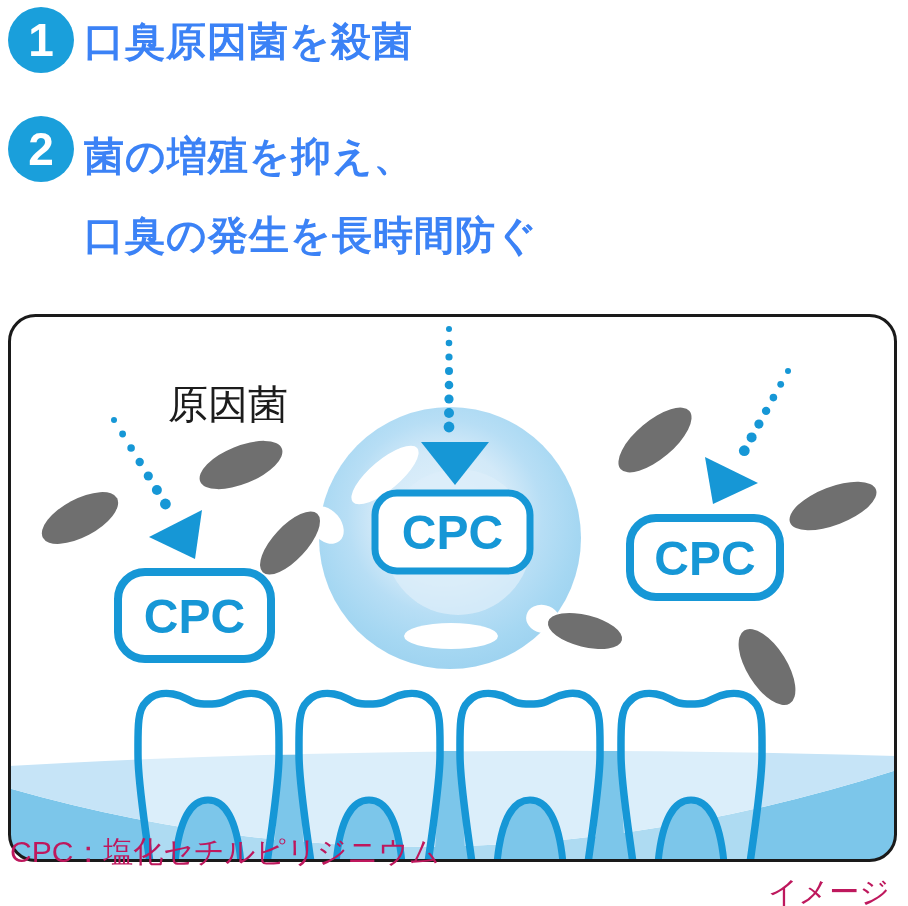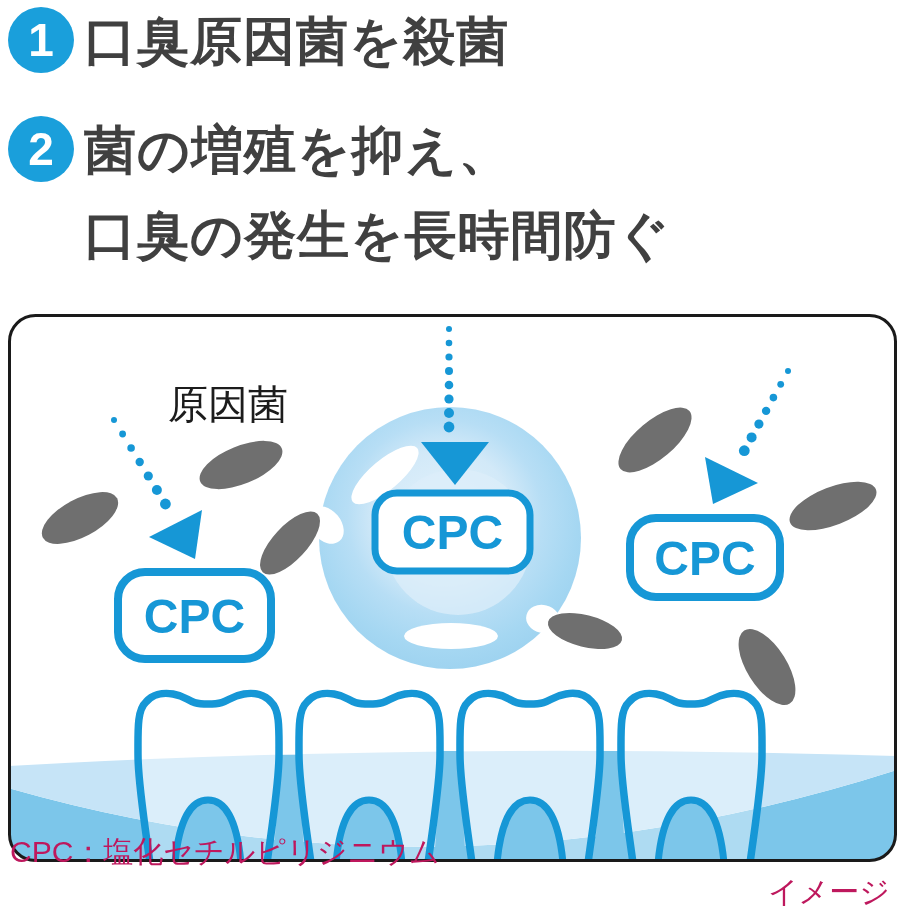--- a/index.html
+++ b/index.html
@@ -7,25 +7,25 @@
     width:908px;height:906px;position:relative;background:#ffffff;
     font-family:"Liberation Sans","DejaVu Sans",sans-serif;
     overflow:hidden;color:#111;
   }
   .num-badge{
     position:absolute;width:66px;height:66px;border-radius:50%;
     background:#1a9fdb;color:#fff;font-weight:bold;font-size:46px;
     display:flex;align-items:center;justify-content:center;line-height:1;
   }
   .head-line{
-    position:absolute;left:84px;font-size:52px;font-weight:bold;
-    letter-spacing:1px;line-height:70px;color:#404040;white-space:nowrap;
+    position:absolute;left:84px;font-size:40px;font-weight:bold;
+    letter-spacing:1px;line-height:70px;color:#3b82f6;white-space:nowrap;
   }
   #line1{top:6px;}
-  #line2{top:115px;}
+  #line2{top:121px;}
   #line3{top:200px;}
   #badge1{left:8px;top:7px;}
   #badge2{left:8px;top:116px;}
   #illu{position:absolute;left:8px;top:314px;width:889px;height:548px;}
   .caption{
     position:absolute;top:832px;font-size:30px;color:#be185d;white-space:nowrap;
   }
   #caption-left{left:10px;}
   #caption-right{right:18px;margin-top:40px;}
   svg text{font-family:"Liberation Sans","DejaVu Sans",sans-serif;}

